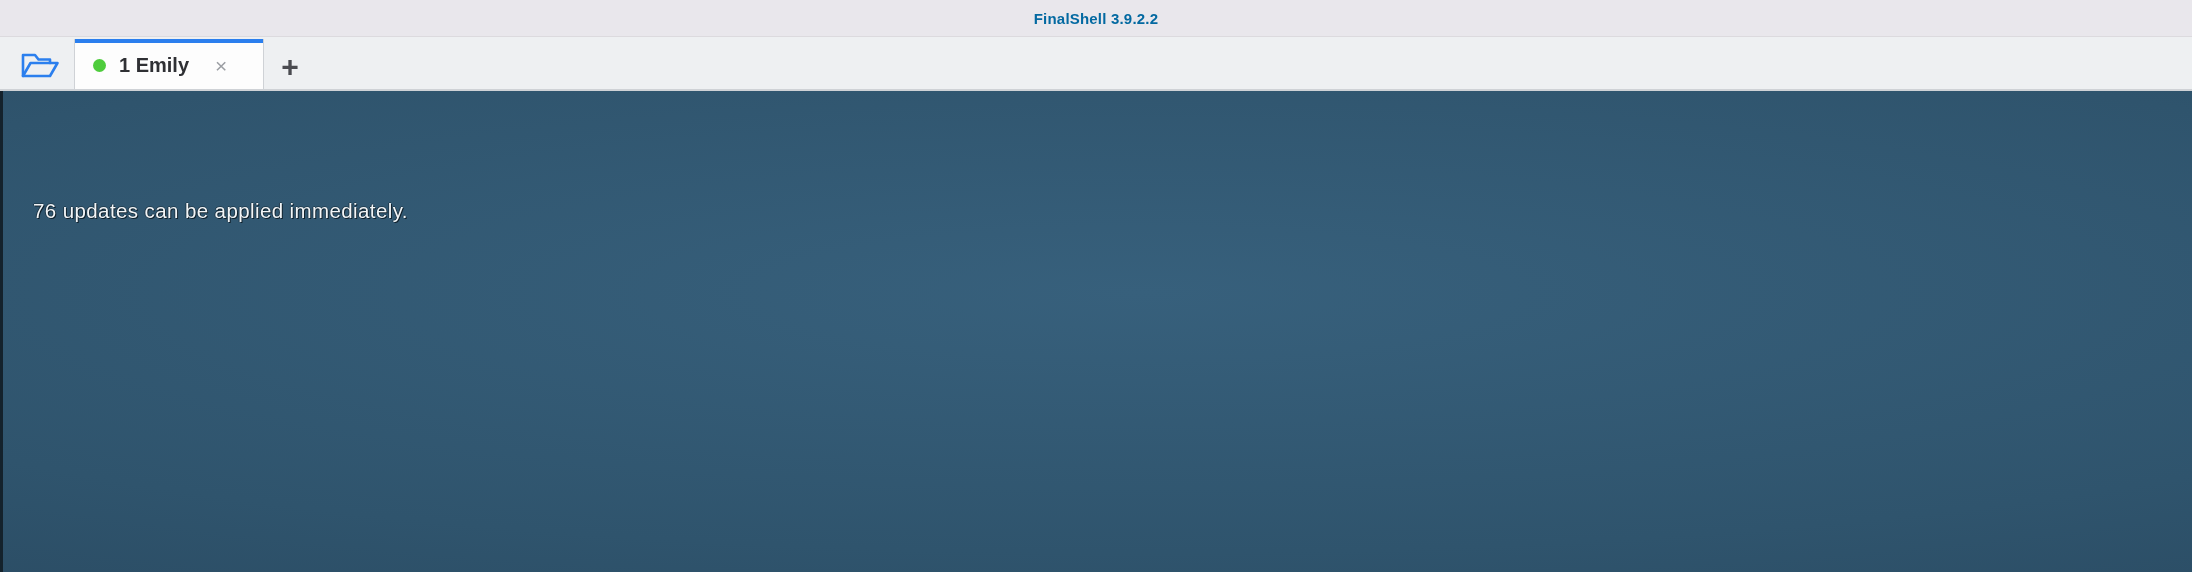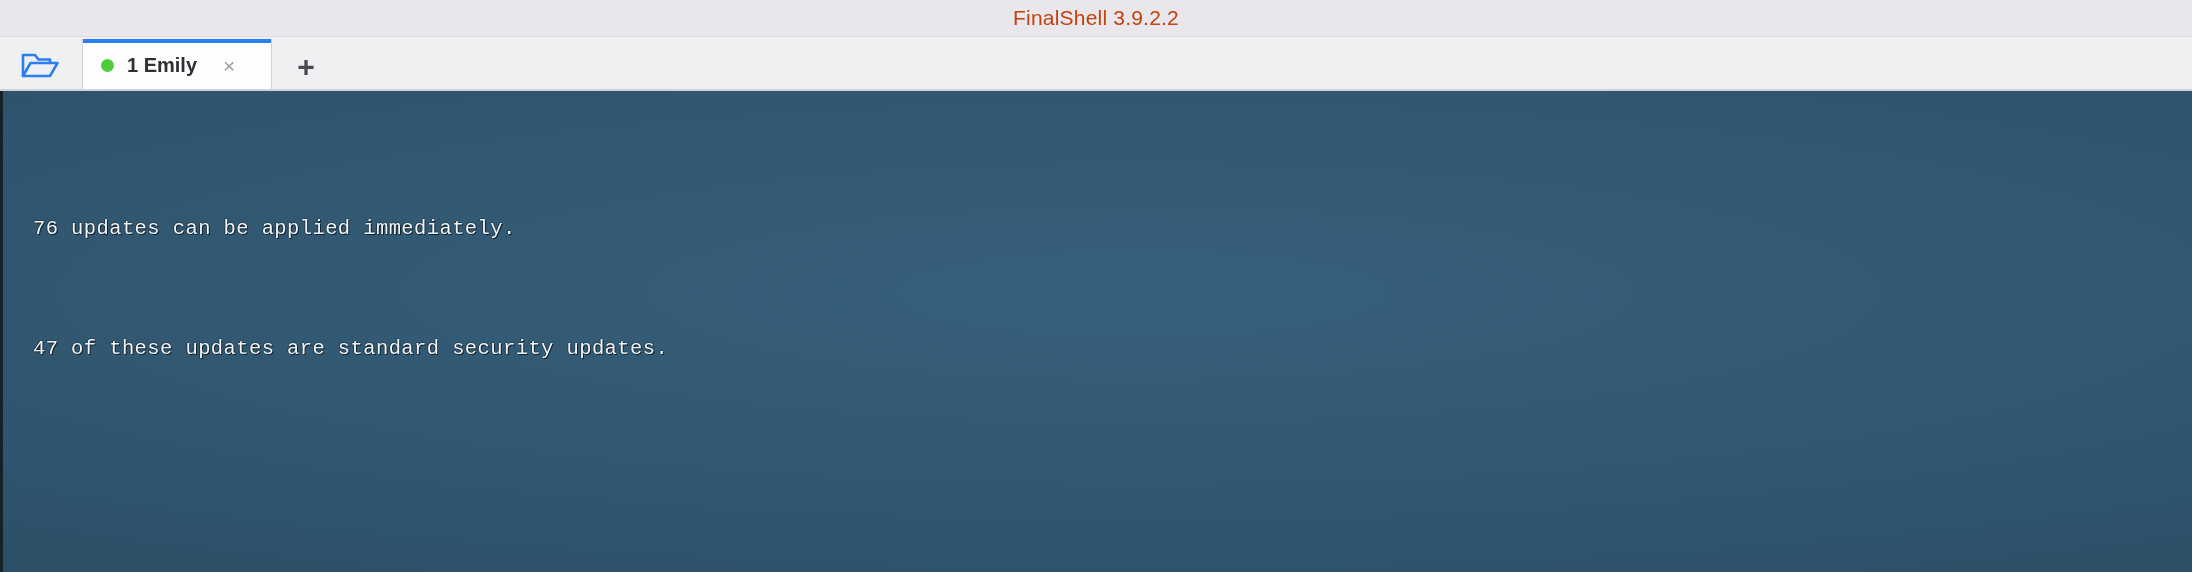--- a/index.html
+++ b/index.html
@@ -11,33 +11,32 @@
   .app{position:relative;width:2192px;height:572px;display:flex;flex-direction:column;}
 
   
   .titlebar{
     height:36px;min-height:36px;
     background:#e9e7ec;
     display:flex;align-items:center;justify-content:center;
     position:relative;
   }
   .titlebar .title{
-    font-size:21px;font-weight:normal;color:#c2410c;
+    font-size:15px;font-weight:bold;color:#0369a1;
     letter-spacing:.2px;
     font-family:"Liberation Sans",sans-serif;
   }
 
   
   .tabbar{
     height:54px;min-height:54px;
     background:#eef0f2;
     display:flex;align-items:flex-end;
     border-top:1px solid #dcdade;
     position:relative;
-    gap:8px;
   }
   .tabbar:after{
     content:"";position:absolute;left:0;right:0;bottom:0;height:2px;background:#cfd2d6;
   }
   .folder-btn{
     width:68px;height:47px;margin-left:6px;
     display:flex;align-items:center;justify-content:center;
     background:#eef0f2;
     border-bottom:1px solid #c9ccd1;
     box-sizing:border-box;
@@ -81,22 +80,22 @@
   
   .terminal{
     flex:1;position:relative;overflow:hidden;
     background:
       radial-gradient(ellipse 150% 120% at 52% 42%, #37607c 0%, #2f546d 45%, #28475e 78%, #22404f 100%);
     border-left:3px solid #14222c;
     box-sizing:border-box;
   }
   .term-inner{
     position:absolute;left:0;right:0;top:0;bottom:0;
-    padding:38px 0 0 30px;
-    font-family:Liberation Mono, monospace;
+    padding:20px 0 0 30px;
+    font-family:Liberation Sans, sans-serif;
     font-size:20.5px;
     line-height:40px;
     color:#f2f5f7;
     white-space:pre;
     text-shadow:1px 1px 0 rgba(10,22,30,.85), -1px 0 0 rgba(10,22,30,.45), 0 -1px 0 rgba(10,22,30,.35);
     letter-spacing:.4px;
   }
   .term-line{height:40px;}
   .term-line.blank{height:40px;}
 </style>
@@ -129,21 +128,20 @@
 
     <div class="addtab">
       <span class="plus">+</span>
     </div>
 
   </div>
 
   <div class="terminal">
     <div class="term-inner">
       <div class="term-line">76 updates can be applied immediately.</div>
-      <div class="term-line">47 of these updates are standard security updates.</div>
       <div class="term-line blank"></div>
       
       
       
       
       
 
       
     </div>
   </div>

